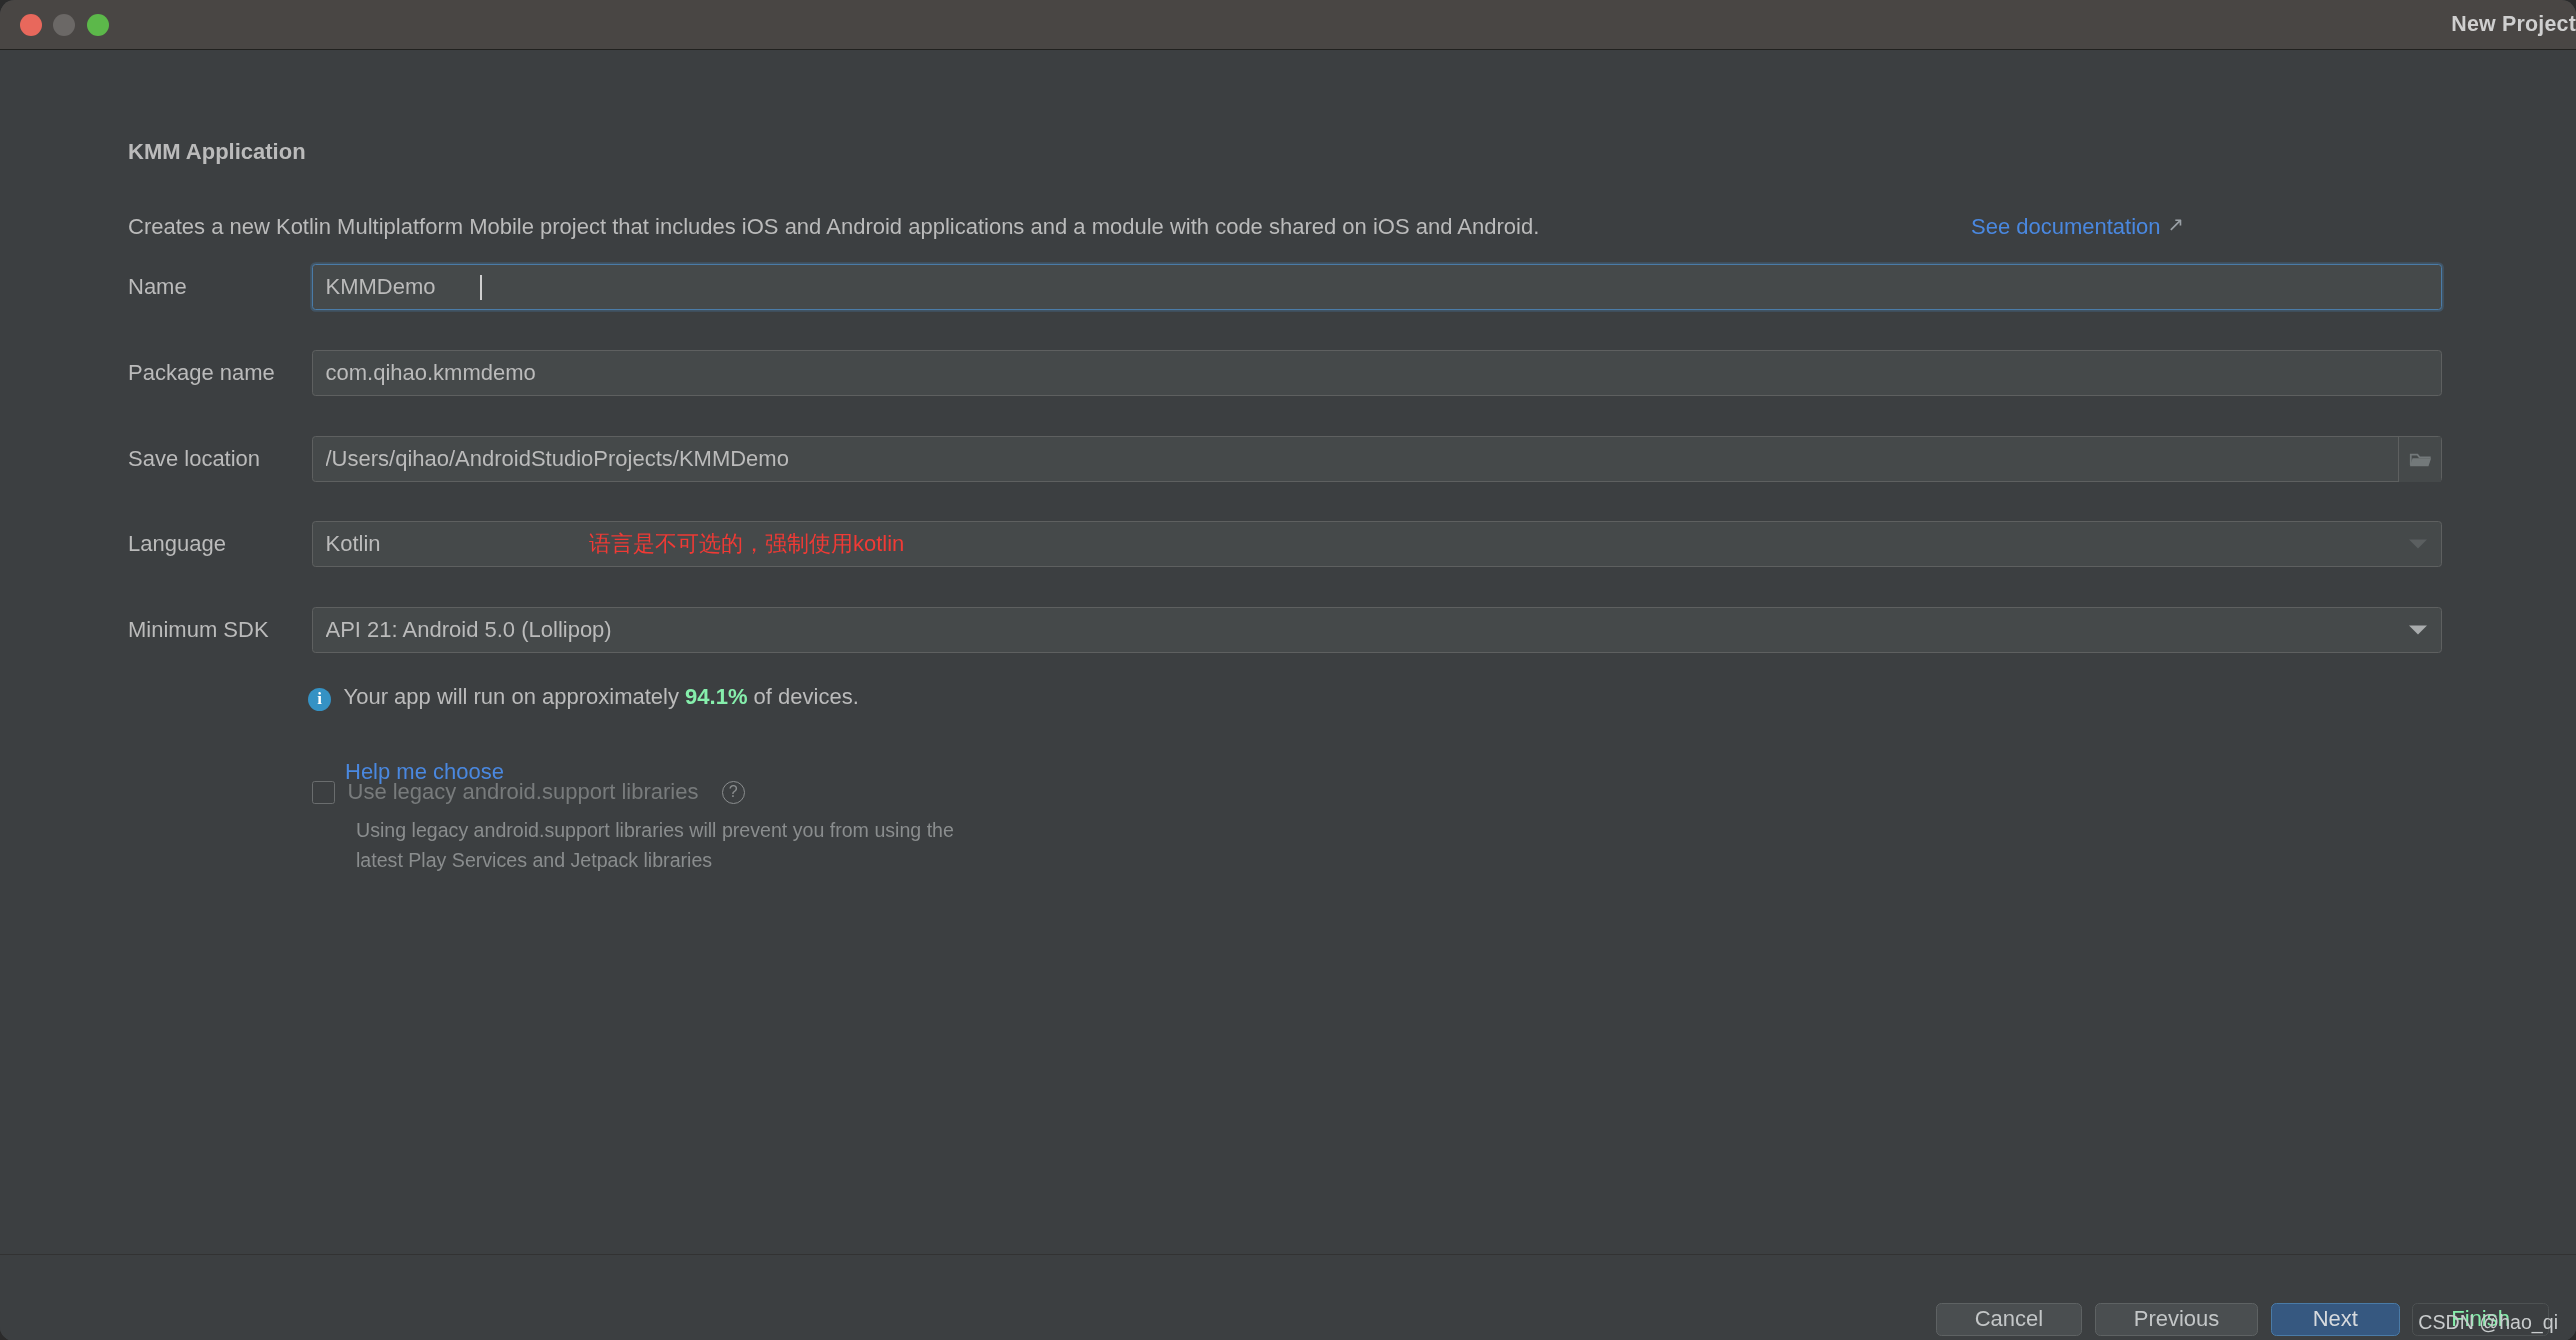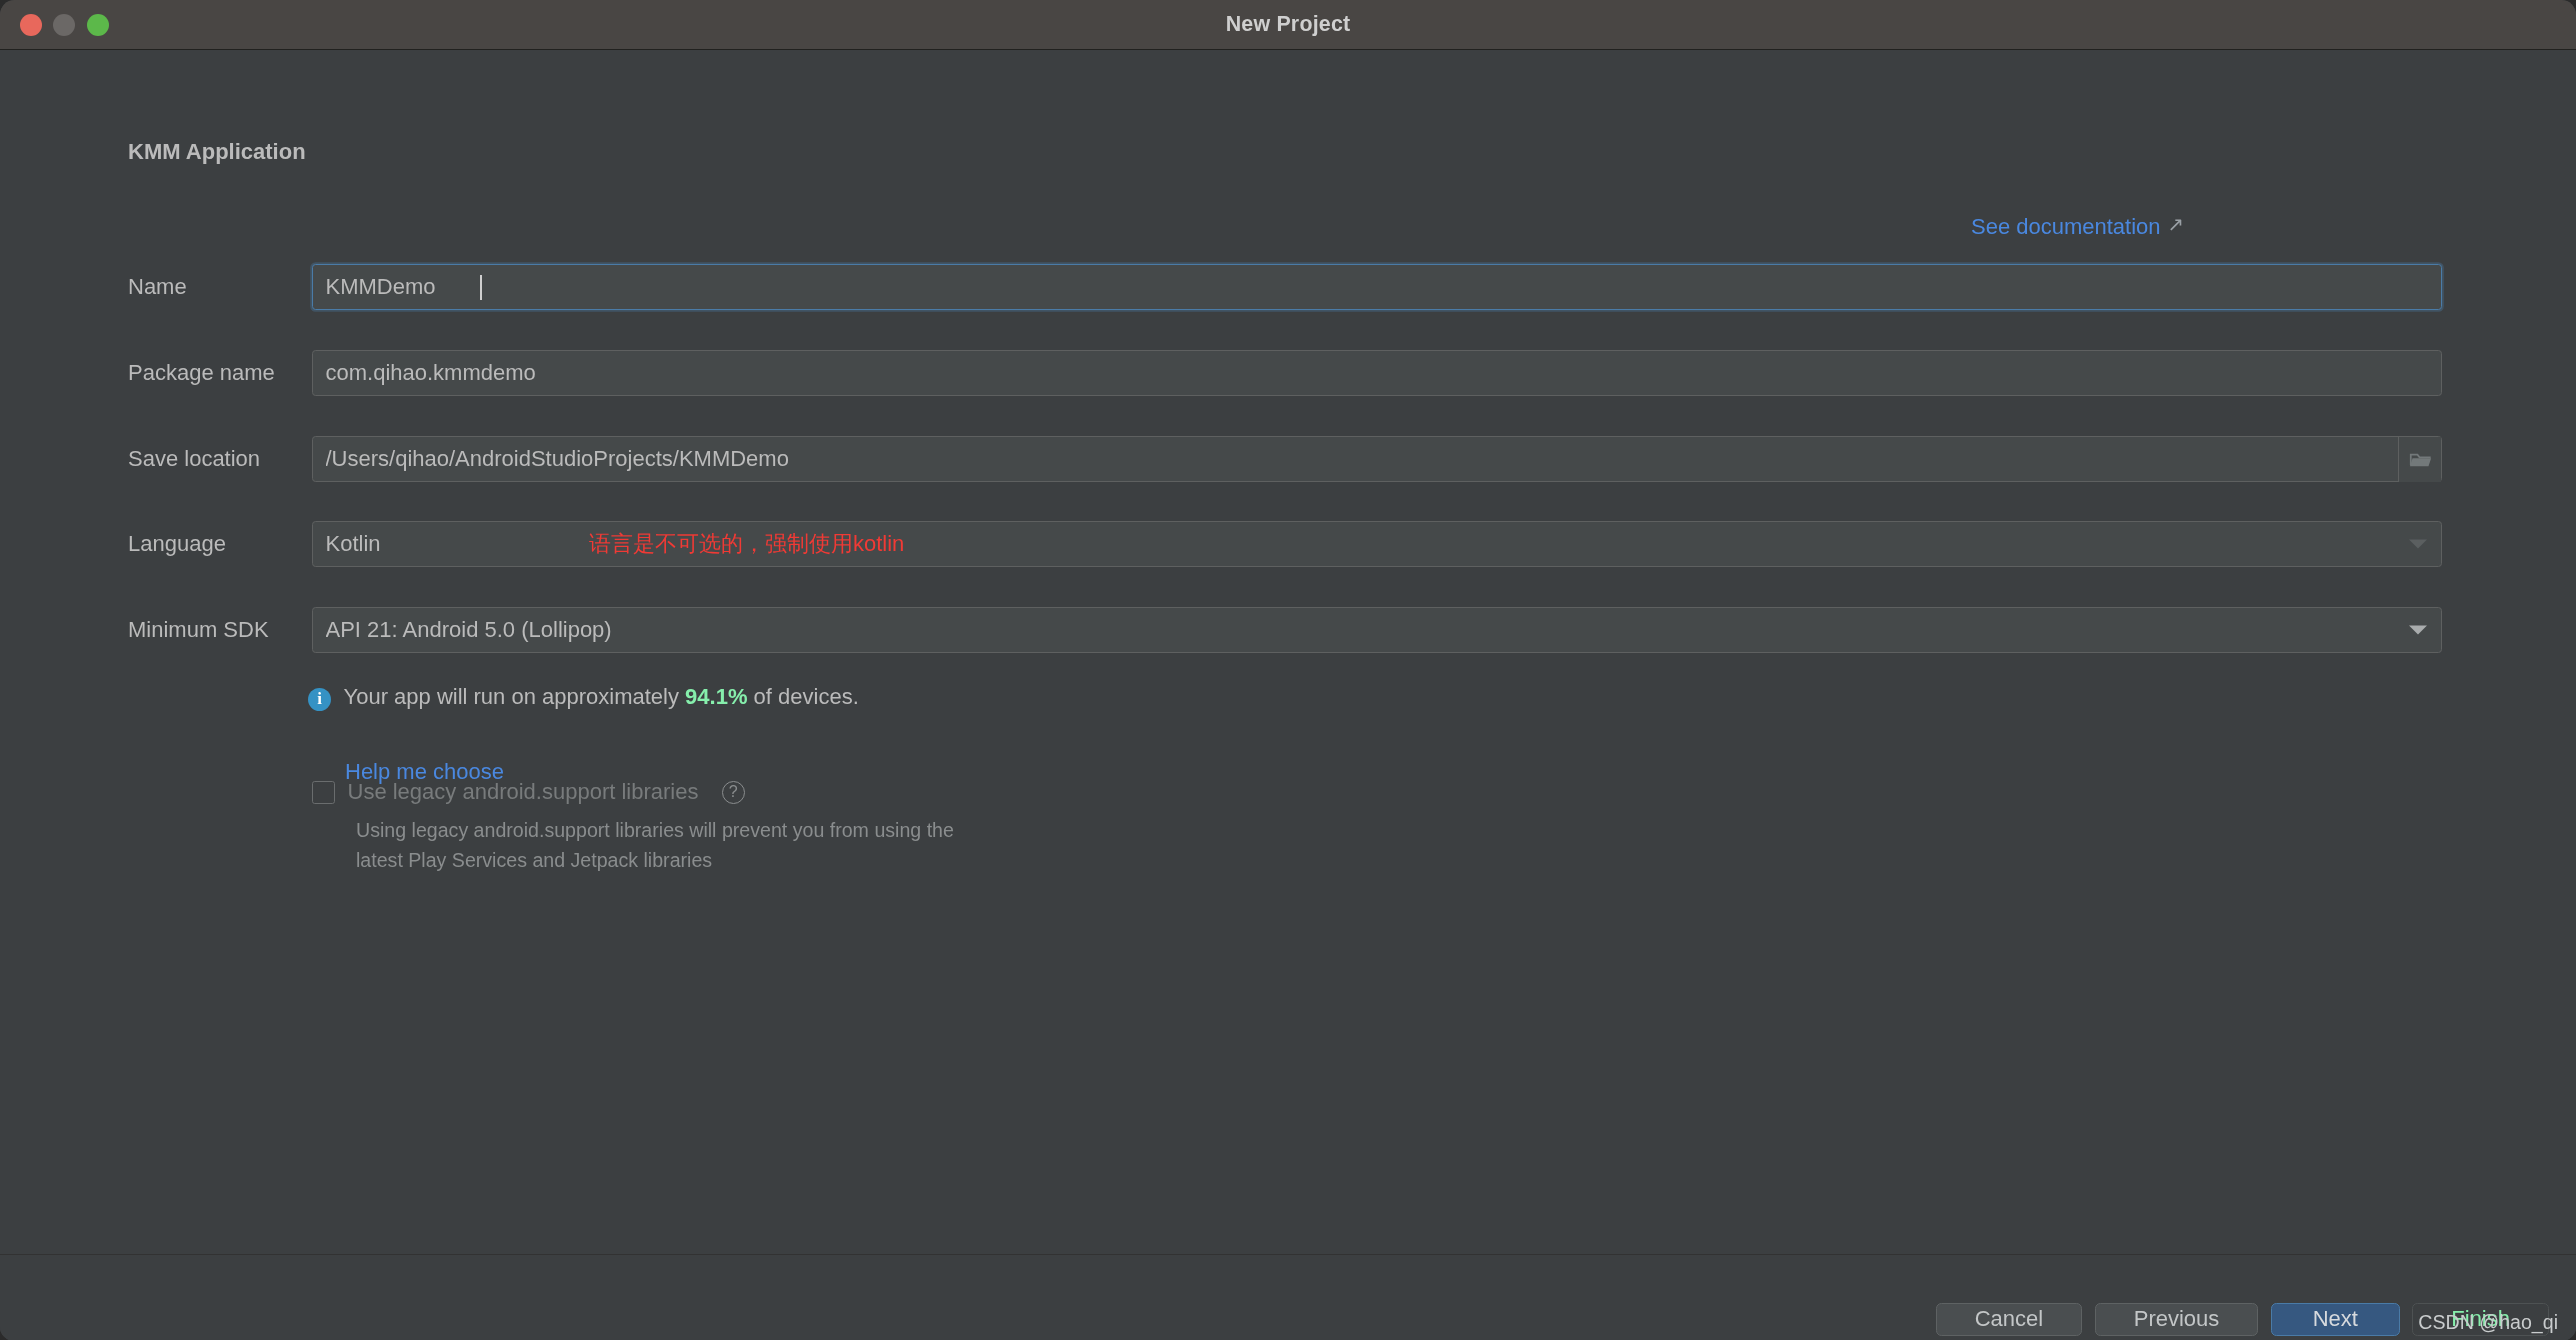--- a/index.html
+++ b/index.html
@@ -53,21 +53,21 @@
     border-radius: 50%;
     display: block;
   }
   .dot.close   { background: #e8685c; }
   .dot.min     { background: #6b6866; }
   .dot.max     { background: #5cb84a; }
 
   .window-title {
     position: absolute;
     left: 0; right: 0;
-    text-align: center;
+    text-align: right;
     font-size: 21.4px;
     font-weight: bold;
     color: #cfcfcf;
     letter-spacing: 0.2px;
   }
 
   
   .content {
     position: relative;
     height: 1291px;
@@ -360,20 +360,21 @@
       <span class="dot min"></span>
       <span class="dot max"></span>
     </div>
     <div class="window-title">New Project</div>
   </div>
 
   <div class="content">
 
     <div class="page-title">KMM Application</div>
 
+    <div class="description">Creates a new Kotlin Multiplatform Mobile project that includes iOS and Android applications and a module with code shared on iOS and Android.</div>
 
     <div class="doc-link">
       <span>See documentation</span>
       <span class="ext-arrow">↗</span>
     </div>
 
     <div class="row" style="top:214px;">
       <div class="row-label">Name</div>
       <div class="field focused">
         <span class="value">KMMDemo</span>

